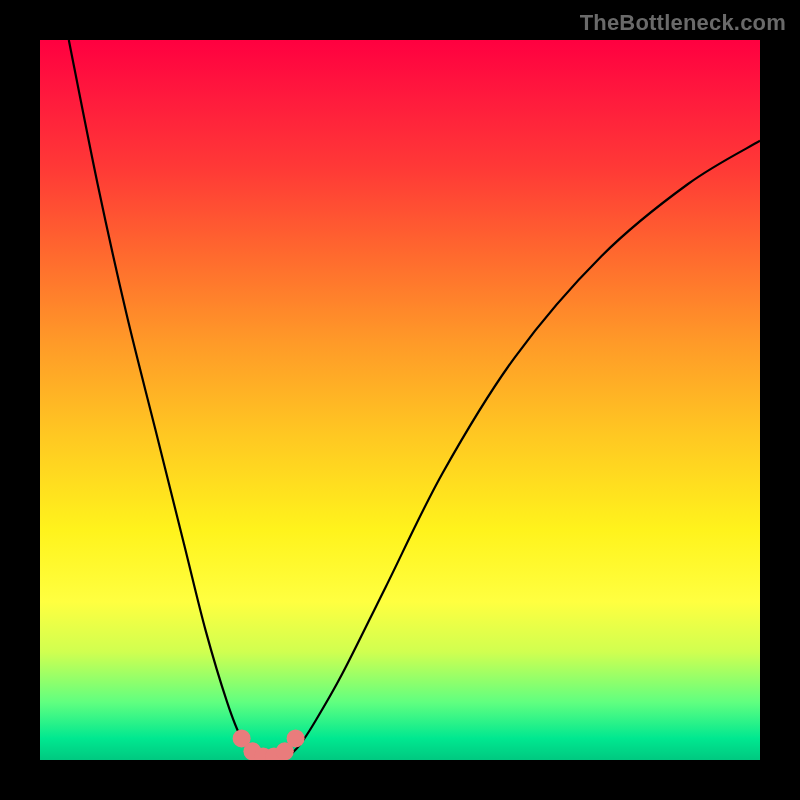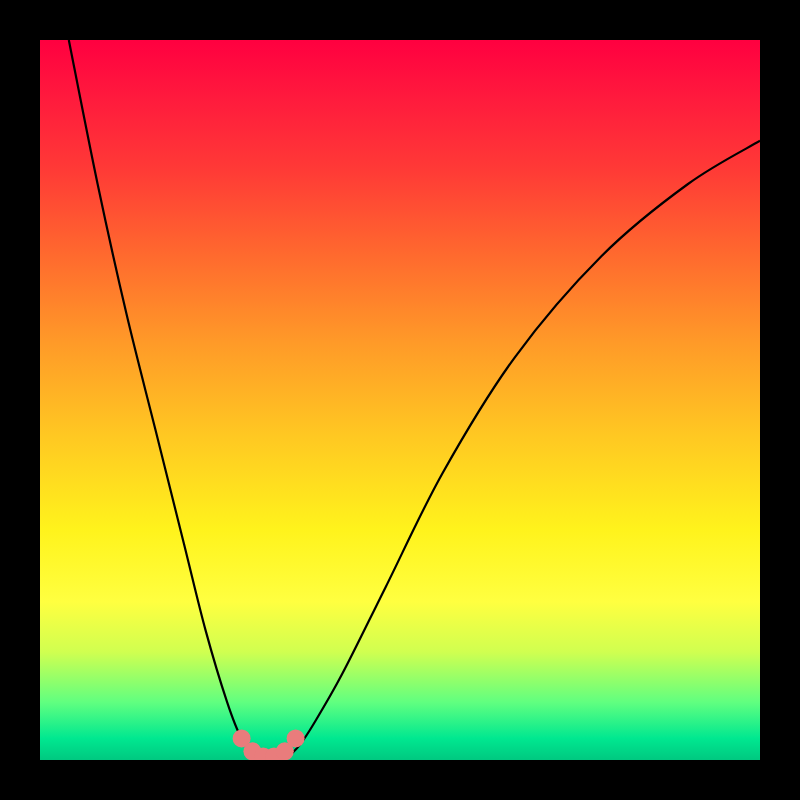--- a/index.html
+++ b/index.html
@@ -64,13 +64,14 @@
       <g id="marker-group">
           <circle cx="201.60000000000002" cy="698.4" r="9" class="marker"></circle>
           <circle cx="212.39999999999998" cy="711.36" r="9" class="marker"></circle>
           <circle cx="223.2" cy="716.4" r="9" class="marker"></circle>
           <circle cx="234" cy="716.4" r="9" class="marker"></circle>
           <circle cx="244.8" cy="711.36" r="9" class="marker"></circle>
           <circle cx="255.6" cy="698.4" r="9" class="marker"></circle>
         </g>
     </svg>
   </div>
+  <div class="watermark">TheBottleneck.com</div>
 </div>
 
 </body></html>

